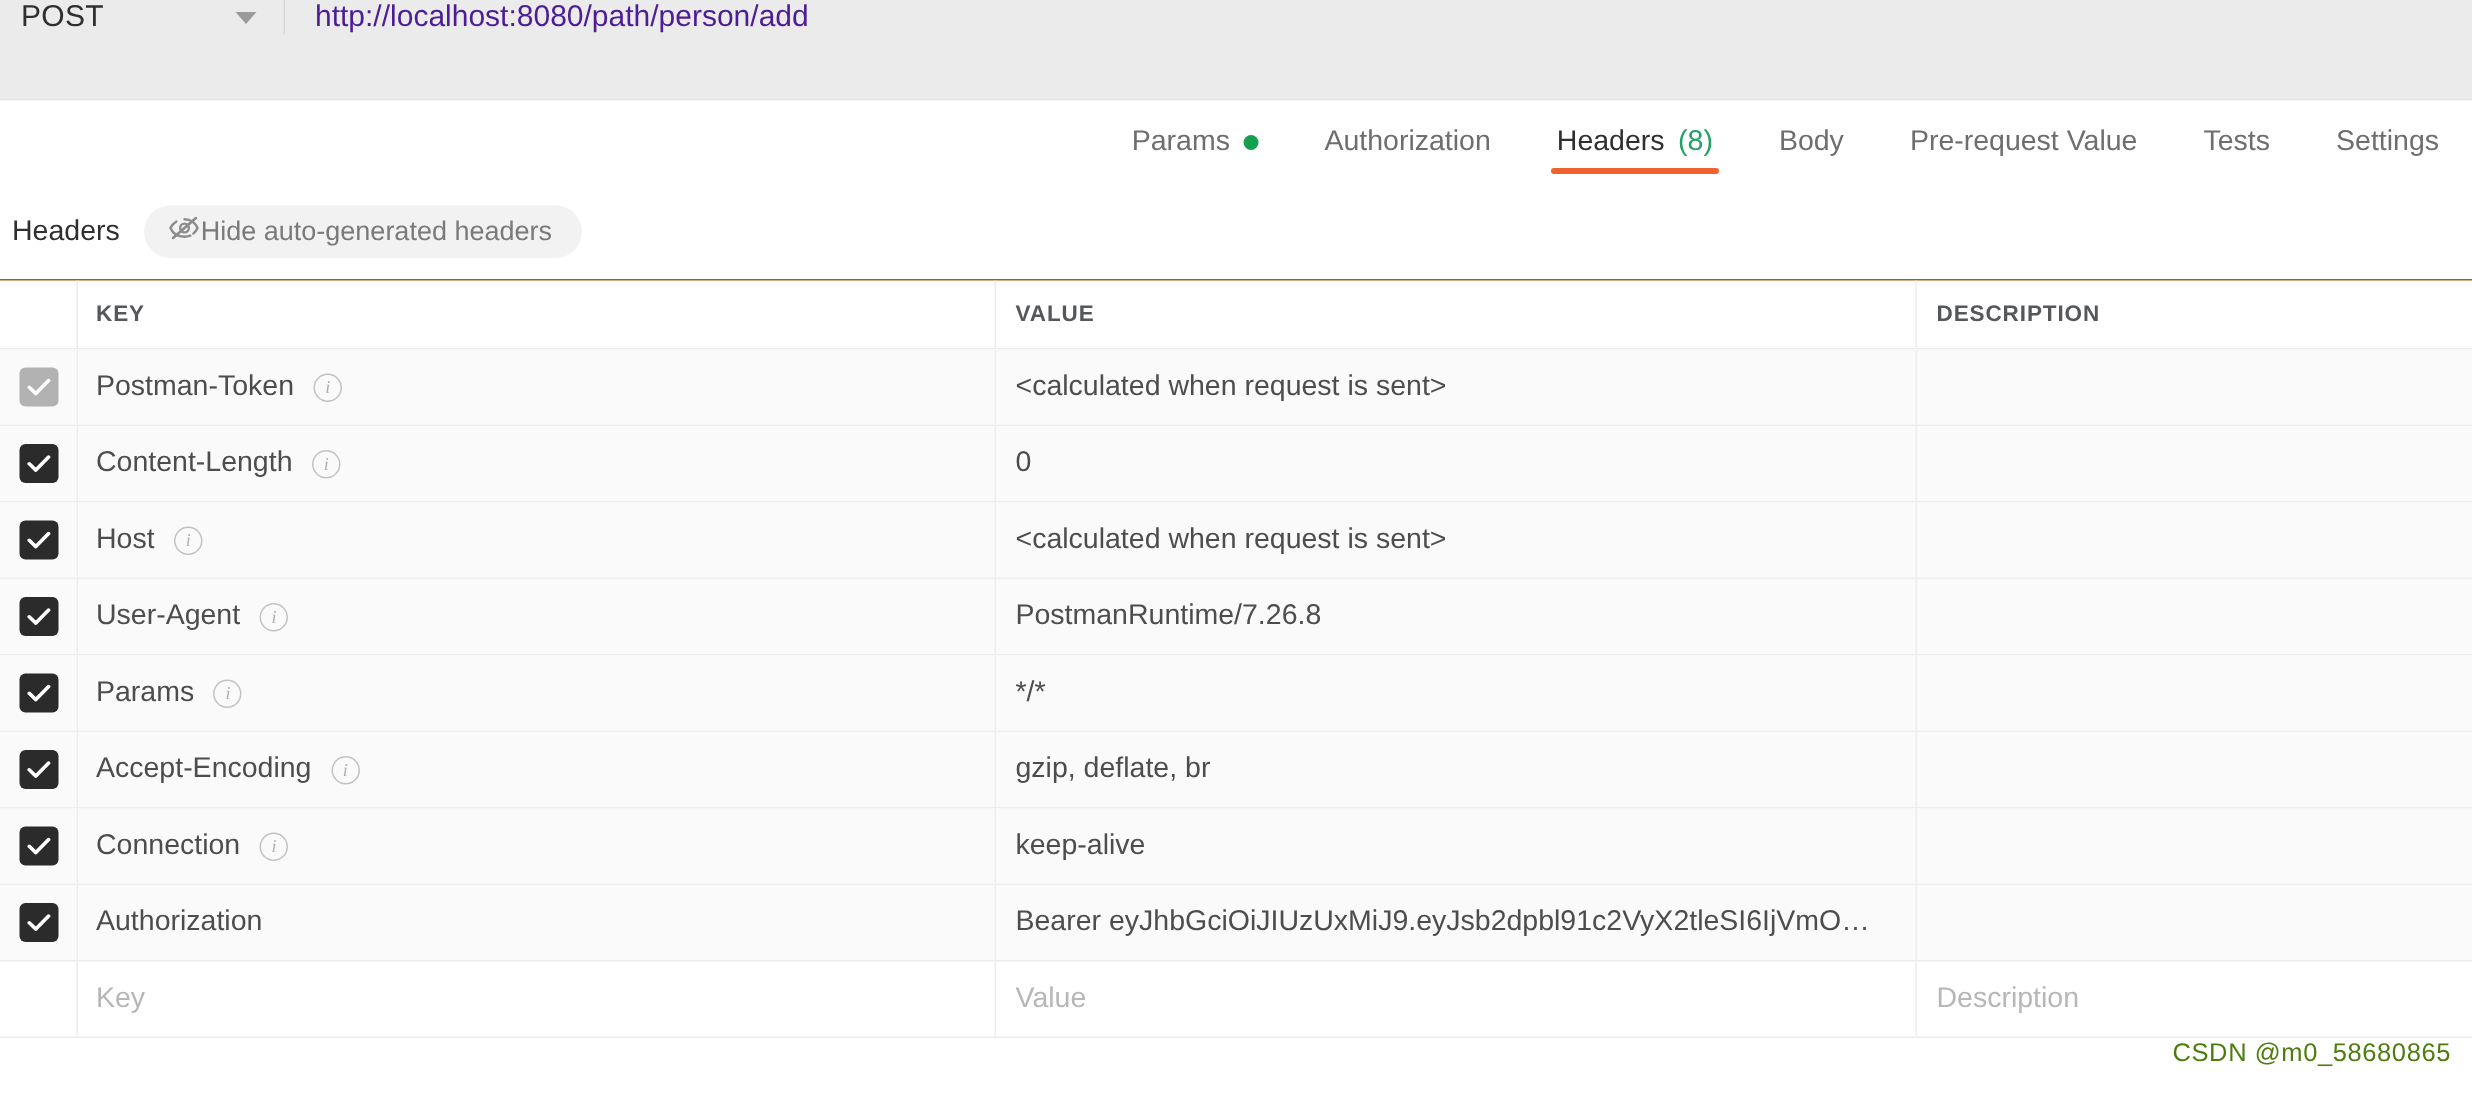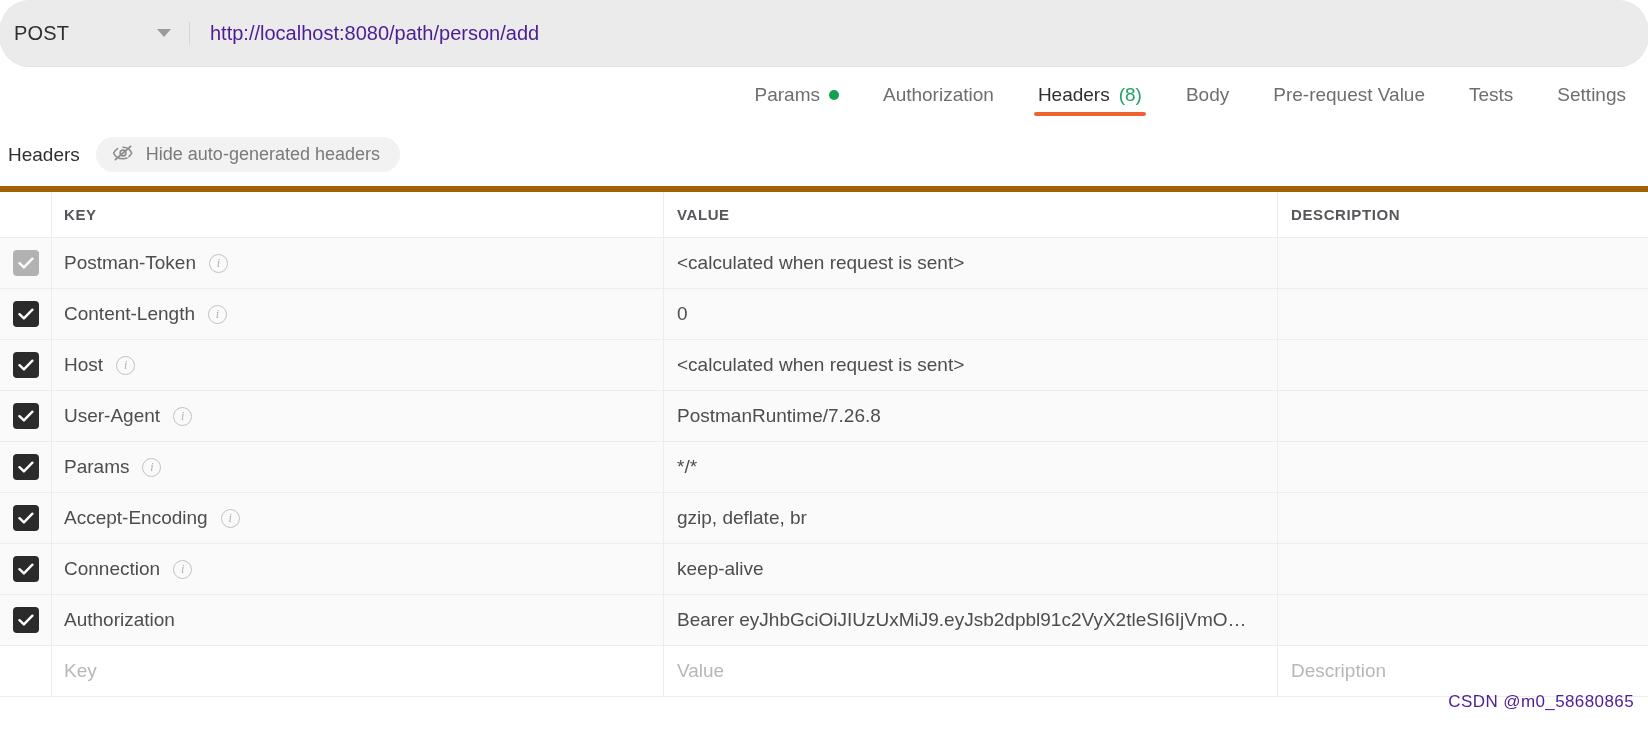--- a/index.html
+++ b/index.html
@@ -7,25 +7,24 @@
     width: 1648px;
     height: 740px;
     background: #ffffff;
     font-family: "Liberation Sans", sans-serif;
     overflow: hidden;
   }
 
   
   .url-bar {
     display: flex;
-    align-items: center;
+    align-items: flex-start;
     height: 67px;
     background: #ebebeb;
     border-bottom: 1px solid #e3e3e3;
-    border-radius: 29px;
   }
   .method-select {
     width: 190px;
     display: flex;
     align-items: center;
     justify-content: space-between;
     padding: 0 18px 0 14px;
     background: #ebebeb;
     border-right: 1px solid #d6d6d6;
     cursor: pointer;
@@ -98,34 +97,33 @@
     padding: 14px 0 14px 8px;
     background: #fff;
   }
   .headers-title {
     font-size: 19px;
     color: #2f2f2f;
   }
   .hide-pill {
     display: flex;
     align-items: center;
-    gap: 12px;
     background: #f2f2f2;
     border-radius: 20px;
     padding: 7px 20px 7px 16px;
     cursor: pointer;
   }
   .hide-pill-label {
     font-size: 18px;
     color: #7a7a7a;
   }
   .eye-slash { display: block; }
 
   
-  .table { width: 1648px; border-top: 6px solid #a16207; }
+  .table { width: 1648px; border-top: 1px solid #a16207; }
   .trow {
     display: flex;
     align-items: stretch;
     height: 51px;
     border-bottom: 1px solid #ededed;
   }
   .trow.header-row { height: 46px; }
   .trow.shaded { background: #fafafa; }
   .cb-cell {
     width: 52px;
@@ -203,21 +201,21 @@
     flex: 0 0 auto;
     cursor: pointer;
   }
 
   
   .watermark {
     position: absolute;
     right: 14px;
     bottom: 28px;
     font-size: 17px;
-    color: #4c1d95;
+    color: #4d7c0f;
     letter-spacing: .4px;
     pointer-events: none;
   }
   .stage { position: relative; width: 1648px; height: 740px; }
 </style>
 </head>
 <body>
 
 <div class="stage">
 

